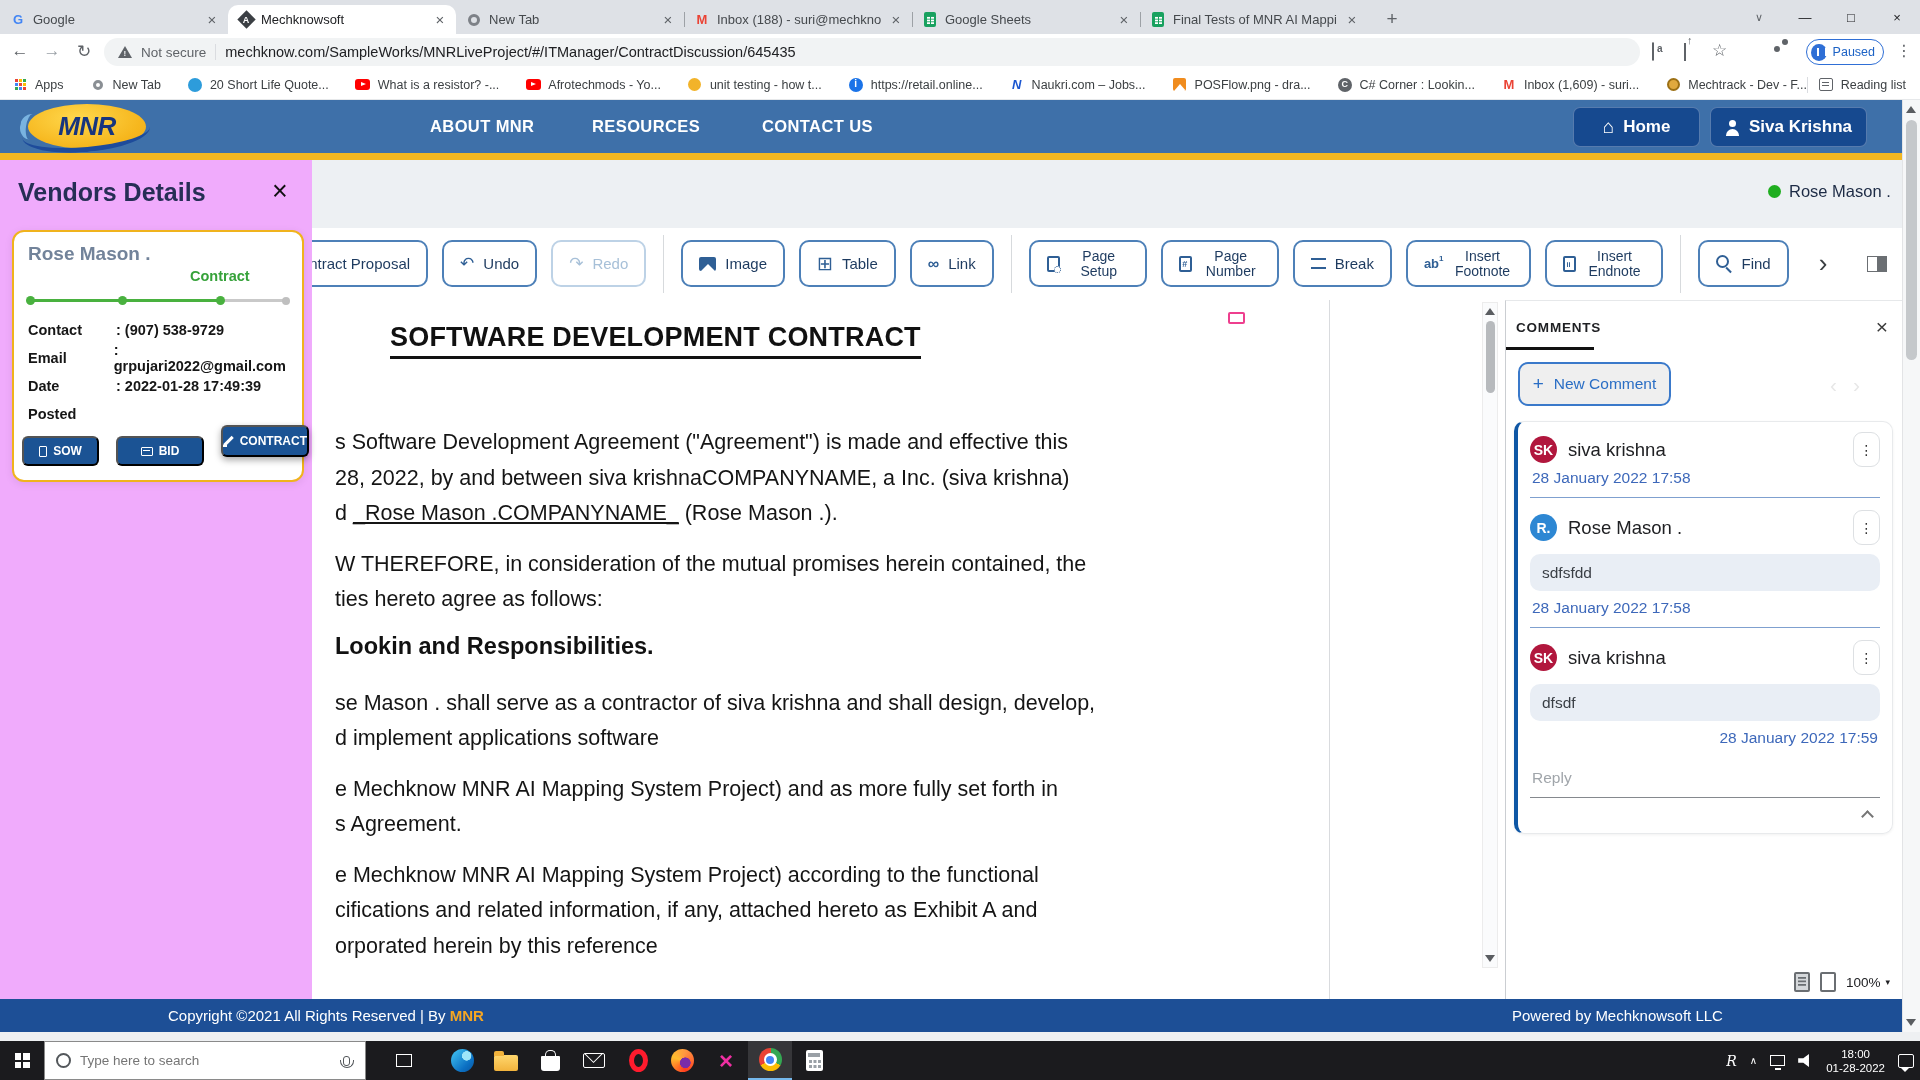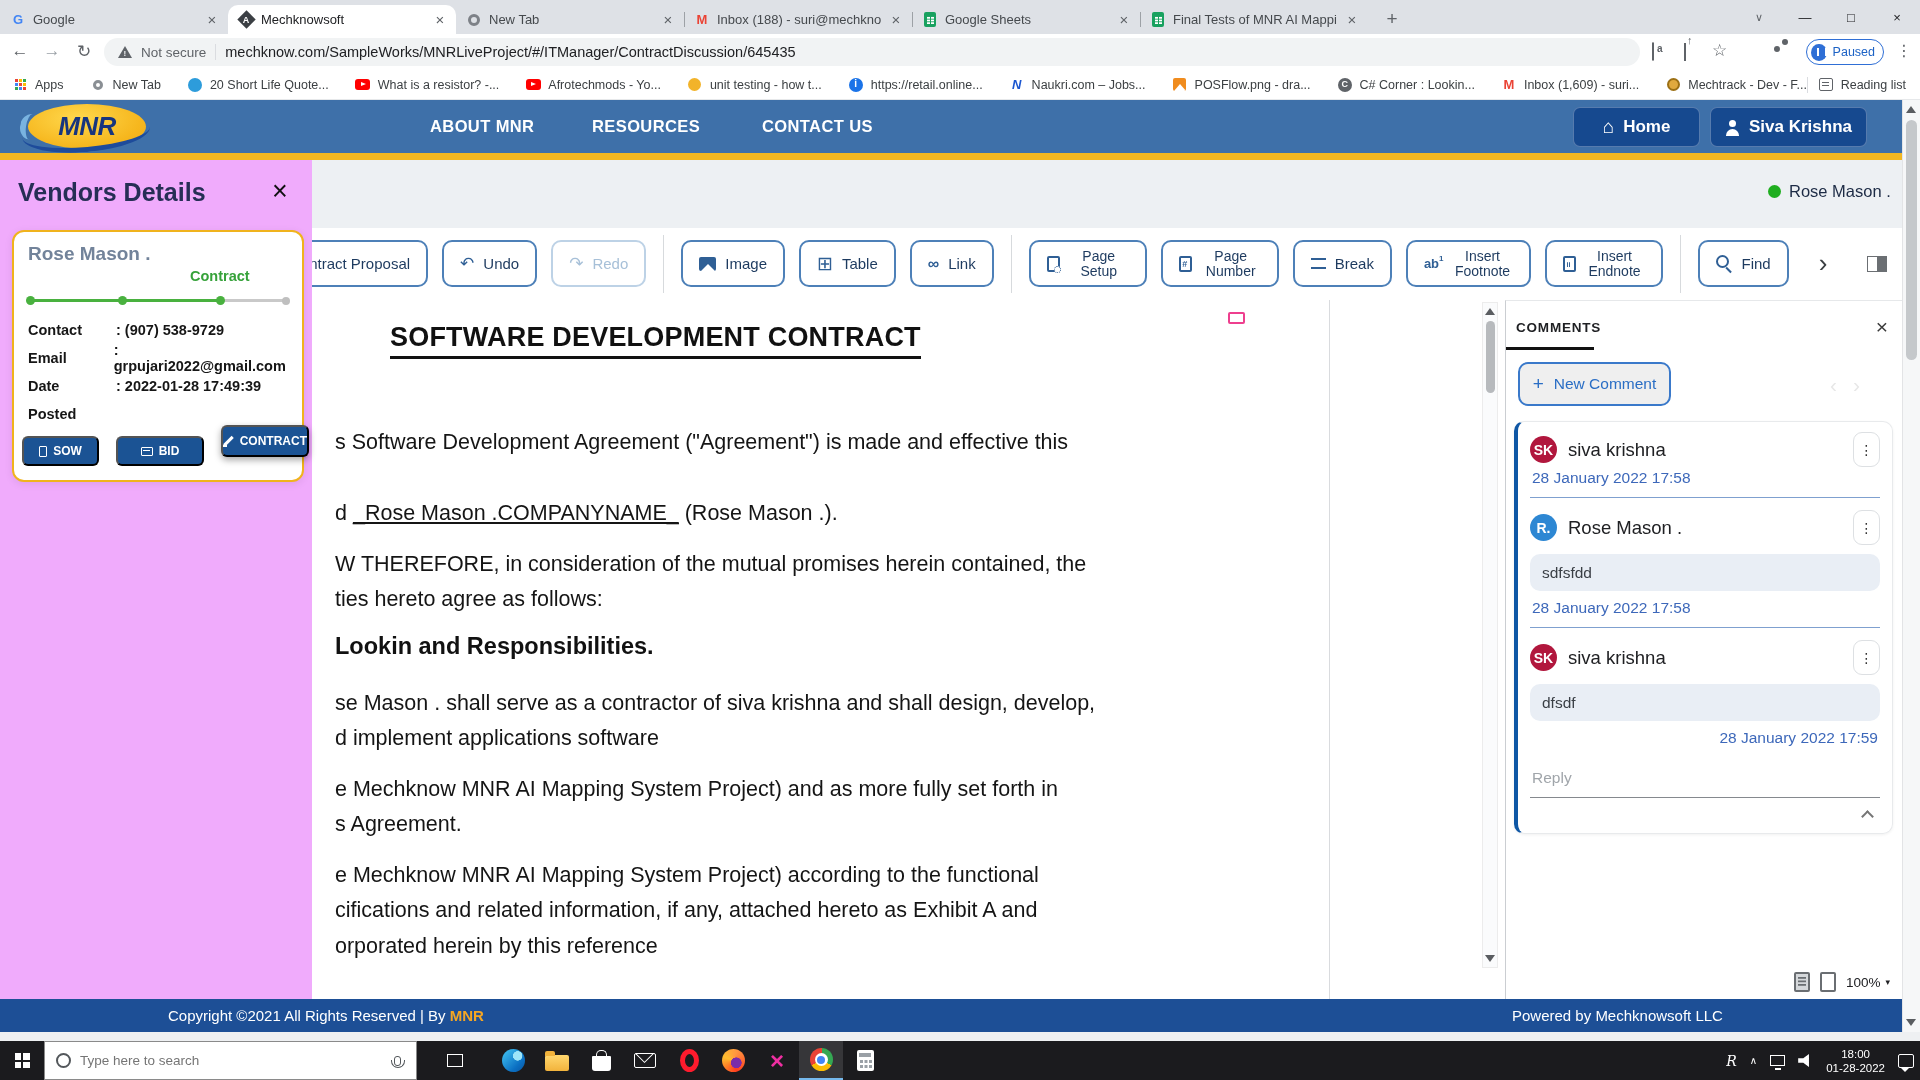--- a/index.html
+++ b/index.html
@@ -205,21 +205,21 @@
   .sitefooter { position:absolute; top:999px; left:0; width:1920px; height:33px; background:#1d4f96; color:#fff; font-size:15px; }
   .fleft { position:absolute; left:168px; top:0; line-height:33px; }
   .fbrand { color:#f5a623; font-weight:700; }
   .fright { position:absolute; left:1512px; top:0; line-height:33px; }
   .gapstrip { position:absolute; top:1032px; left:0; width:1920px; height:9px; background:#eef0f2; }
 
   
   .taskbar { position:absolute; top:1041px; left:0; width:1920px; height:39px; background:#1b1b1e; display:flex; align-items:center; }
   .startbtn { width:44px; height:39px; display:flex; align-items:center; justify-content:center; }
   .winlogo { width:15px; height:15px; background-color:#fff; background-image:linear-gradient(#1b1b1e,#1b1b1e),linear-gradient(#1b1b1e,#1b1b1e); background-size:2px 100%,100% 2px; background-position:center,center; background-repeat:no-repeat; }
-  .tsearch { width:373px; height:39px; background:#fff; border:1px solid #8a8a8a; display:flex; align-items:center; gap:9px; padding:0 11px;justify-content:flex-end; }
+  .tsearch { width:322px; height:39px; background:#fff; border:1px solid #8a8a8a; display:flex; align-items:center; gap:9px; padding:0 11px;justify-content:flex-end; }
   .cring { width:15px; height:15px; border:2px solid #53575b; border-radius:50%; flex-shrink:0; }
   .tsearch input { flex:1; border:none; outline:none; font-size:13.5px; color:#444; font-family:inherit; background:transparent; }
   .mic { width:7px; height:10px; border:1.5px solid #53575b; border-radius:3px; position:relative; margin-right:4px; flex-shrink:0; }
   .mic::after { content:""; position:absolute; left:-3.8px; top:3.5px; width:12px; height:7px; border:1.5px solid #53575b; border-top:none; border-radius:0 0 8px 8px; }
   .taskview { margin:0 14px 0 16px; width:44px; height:39px; display:flex; align-items:center; justify-content:center; }
   .tv-ic { width:16px; height:13px; border:1.7px solid #fff; position:relative; background:#1b1b1e; }
   .tv-ic::before { content:""; position:absolute; left:-5px; top:-4px; width:10px; height:10px; border:1.7px solid #fff; z-index:-1; }
   .tkic { width:44px; height:39px; display:flex; align-items:center; justify-content:center; }
   .tkic.active { background:rgba(255,255,255,.12); border-bottom:2.5px solid #76b9ed; }
   .edge-ic { width:23px; height:23px; border-radius:50%; background:radial-gradient(circle at 68% 30%, #9ee6f9 0 20%, transparent 22%), linear-gradient(135deg,#44c8f5,#0b6fc2 70%,#0a57a0); }
@@ -507,21 +507,21 @@
         <span class="lbl">Find</span>
       </button>
       <span class="tb-chev">›</span>
       <span class="panel-ic"></span>
     </div>
 
     <div class="docpage">
       <div class="titlewrap">
         <span class="doctitle">SOFTWARE DEVELOPMENT CONTRACT</span>
       </div>
-      <p class="para"><span>s Software Development Agreement ("Agreement") is made and effective this</span><br><br><span>d </span><span class="u">_Rose Mason  .COMPANYNAME_</span><span> (Rose Mason  .).</span></p>
+      <p class="para"><span>s Software Development Agreement ("Agreement") is made and effective this</span><br><span>28, 2022, by and between siva krishnaCOMPANYNAME, a Inc. (siva krishna)</span><br><span>d </span><span class="u">_Rose Mason  .COMPANYNAME_</span><span> (Rose Mason  .).</span></p>
       <p class="para"><span>W THEREFORE, in consideration of the mutual promises herein contained, the</span><br><span>ties hereto agree as follows:</span></p>
       <h2 class="doch2">Lookin and Responsibilities.</h2>
       <p class="para"><span>se Mason  . shall serve as a contractor of siva krishna and shall design, develop,</span><br><span>d implement applications software</span></p>
       <p class="para"><span>e Mechknow MNR AI Mapping System Project) and as more fully set forth in</span><br><span>s Agreement.</span></p>
       <p class="para"><span>e Mechknow MNR AI Mapping System Project) according to the functional</span><br><span>cifications and related information, if any, attached hereto as Exhibit A and</span><br><span>orporated herein by this reference</span></p>
     </div>
     <div class="pinkmark"></div>
 
     <div class="docscroll">
       <span class="tri-up"></span>

